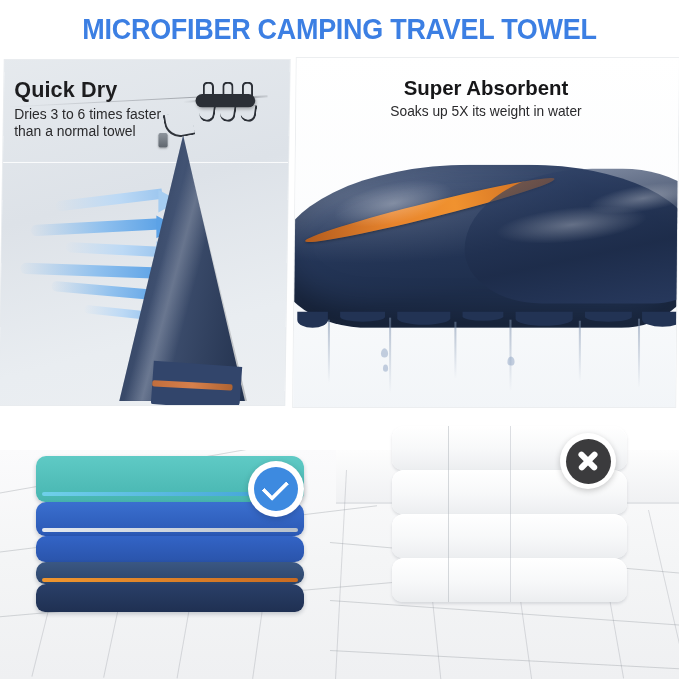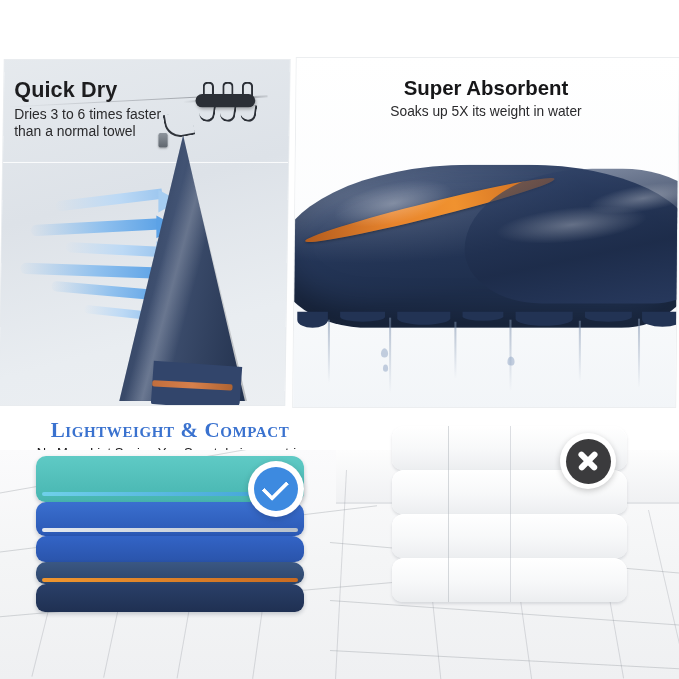--- a/index.html
+++ b/index.html
@@ -265,20 +265,23 @@
   }
   .badge-x .bar{
     position:absolute;width:24px;height:5.5px;background:#fff;border-radius:3px;
   }
 </style>
 </head>
 <body>
 
 <div class="sheet">
 
+  <div class="title-bar">
+    <div class="title-text">MICROFIBER CAMPING TRAVEL TOWEL</div>
+  </div>
 
   <div class="panel" id="panel-quickdry">
     <div class="panel-inner">
       <div class="qd-wall"></div>
 
       <div class="airflow">
         <div class="streak pale" style="left:38px;top:8px;width:104px;height:10px;transform:rotate(-7deg);"></div>
         <div class="head pale" style="left:138px;top:3px;"></div>
         <div class="streak" style="left:14px;top:34px;width:126px;height:11px;transform:rotate(-3deg);"></div>
         <div class="head" style="left:136px;top:28px;"></div>
@@ -351,24 +354,20 @@
         <div class="driptrail" style="left:340px;top:7px;height:68px;"></div>
         <div class="dropbead" style="left:88px;top:36px;"></div>
         <div class="dropbead" style="left:90px;top:52px;width:5px;height:7px;"></div>
         <div class="dropbead" style="left:212px;top:44px;"></div>
       </div>
     </div>
   </div>
 
   <div class="panel" id="panel-compare">
 
-    <div class="cmp-head">
-      <p class="cmp-h">Lightweight &amp; Compact</p>
-      <p class="cmp-p">No More Lint Saving YourSpact during you trip</p>
-    </div>
 
     <div class="floor">
       <div class="baseboard"></div>
       <div class="plank" style="left:-20px;top:46px;width:380px;transform:rotate(-10deg);"></div>
       <div class="plank" style="left:-20px;top:104px;width:400px;transform:rotate(-7deg);"></div>
       <div class="plank" style="left:-20px;top:168px;width:420px;transform:rotate(-5deg);"></div>
       <div class="plank" style="left:330px;top:92px;width:380px;transform:rotate(5deg);"></div>
       <div class="plank" style="left:330px;top:150px;width:380px;transform:rotate(4deg);"></div>
       <div class="plank" style="left:330px;top:200px;width:380px;transform:rotate(3deg);"></div>
       <div class="plankv" style="left:58px;top:120px;height:110px;transform:rotate(14deg);"></div>

